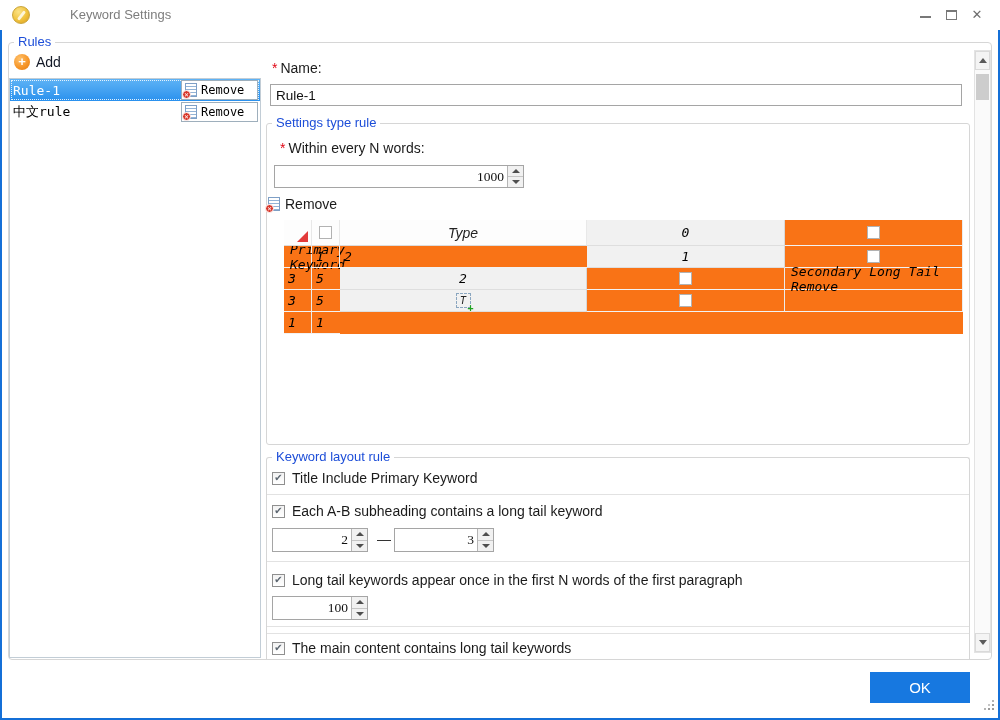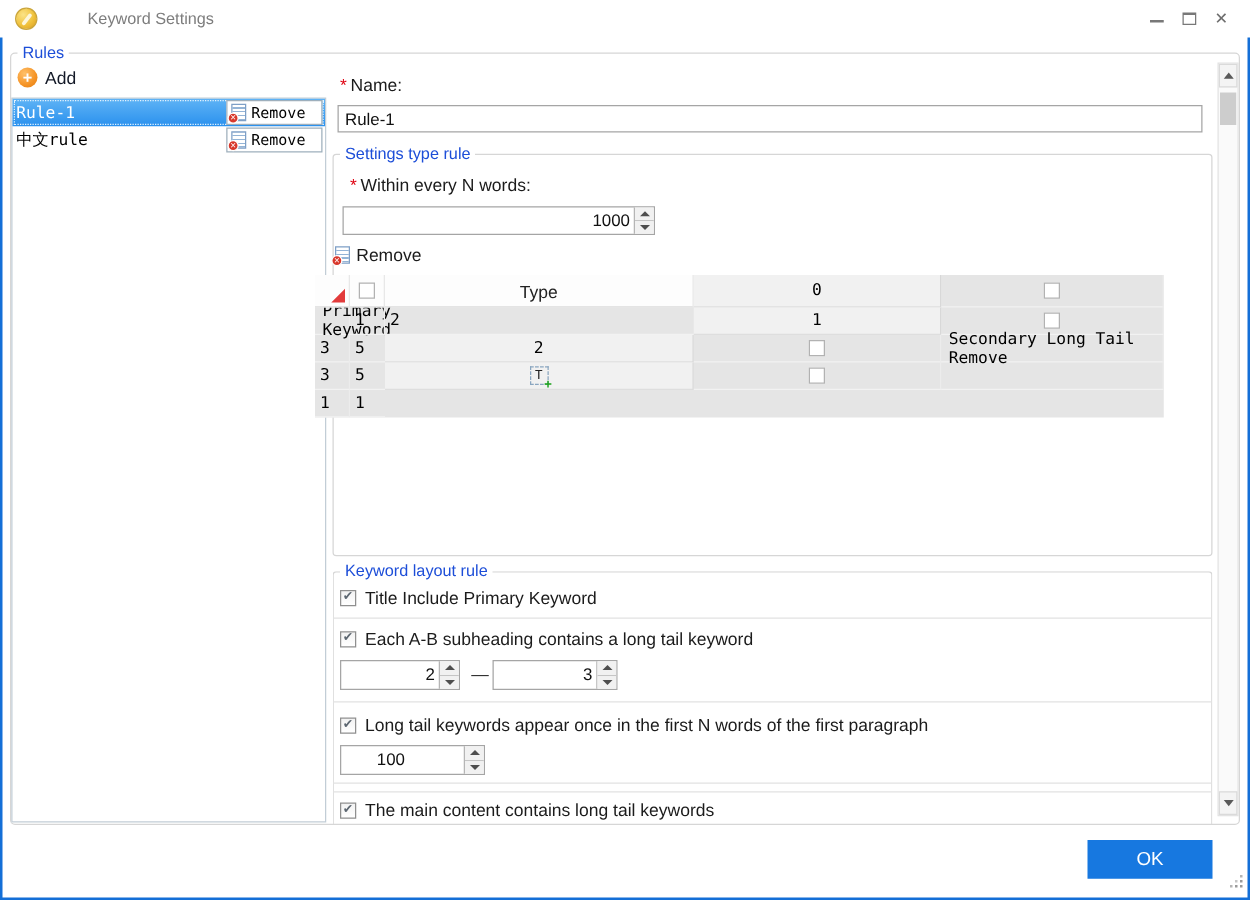--- a/index.html
+++ b/index.html
@@ -54,39 +54,39 @@
   
   .field-label{position:absolute;font-size:14px;color:#1b1b1b;}
   .req{color:#e00514;margin-right:3px;}
   #name-label{left:272px;top:60px;}
   #name-input{position:absolute;left:270px;top:84px;width:692px;height:22px;border:1px solid #a5a5a5;
     font-family:"Liberation Sans",sans-serif;font-size:13.5px;color:#111;padding:0 0 0 5px;background:#fff;outline:none;}
   #nwords-label{left:280px;top:140px;}
   
   .spin{position:absolute;border:1px solid #a5a5a5;background:#fff;display:flex;}
   .spin-val{flex:1;text-align:right;font-size:13.5px;color:#111;line-height:21px;padding-right:3px;
-    font-family:Liberation Sans, sans-serif;overflow:hidden;}
+    font-family:Liberation Serif, serif;overflow:hidden;}
   .spin-btns{width:16px;display:flex;flex-direction:column;border-left:1px solid #b5b5b5;}
   .sb{flex:1;background:#f1f1f1;display:flex;align-items:center;justify-content:center;}
   .sb.up{border-bottom:1px solid #c5c5c5;}
   .tri-up{width:0;height:0;border-left:4px solid transparent;border-right:4px solid transparent;
     border-bottom:4px solid #4e4e4e;}
   .tri-down{width:0;height:0;border-left:4px solid transparent;border-right:4px solid transparent;
     border-top:4px solid #4e4e4e;}
   #spin-n{left:274px;top:165px;width:250px;height:23px;}
   #spin-a{left:272px;top:528px;width:96px;height:24px;}
   #spin-b{left:394px;top:528px;width:100px;height:24px;}
-  #spin-c{left:272px;top:596px;width:116px;height:24px;gap:44px;}
+  #spin-c{left:272px;top:596px;width:96px;height:24px;}
   .range-dash{position:absolute;left:377px;top:531px;font-size:14px;color:#333;}
   .toolbar-remove{position:absolute;left:268px;top:196px;display:flex;align-items:center;gap:5px;
     font-size:14px;color:#1b1b1b;}
   
-  .kw-table{position:absolute;left:252px;top:220px;width:679px;display:grid;
+  .kw-table{position:absolute;left:284px;top:220px;width:679px;display:grid;
     grid-template-columns:28px 28px 247px 198px 178px;grid-template-rows:26px 22px 22px 22px 22px;
-    font-family:"DejaVu Sans Mono",monospace;font-size:13px;color:#000;background:#e5e5e5;}
+    font-family:"DejaVu Sans Mono",monospace;font-size:13px;color:#000;background:#f97316;font-style:italic;}
   .cell{display:flex;align-items:center;}
   .h{justify-content:center;background:#fdfdfd;border-bottom:1px solid #dcdcdc;
     border-right:1px solid #e8e8e8;font-family:"Liberation Sans",sans-serif;font-size:14px;color:#222;
     position:relative;}
   .h.last{border-right:none;}
   .tri-corner{position:absolute;right:3px;bottom:3px;width:0;height:0;
     border-left:11px solid transparent;border-bottom:11px solid #e23b3b;}
   .rh{justify-content:center;background:#f1f1f1;border-right:1px solid #d8d8d8;
     border-bottom:1px solid #dedede;}
   .cbc{justify-content:center;border-right:1px solid #ececec;border-bottom:1px solid #f2f2f2;}

